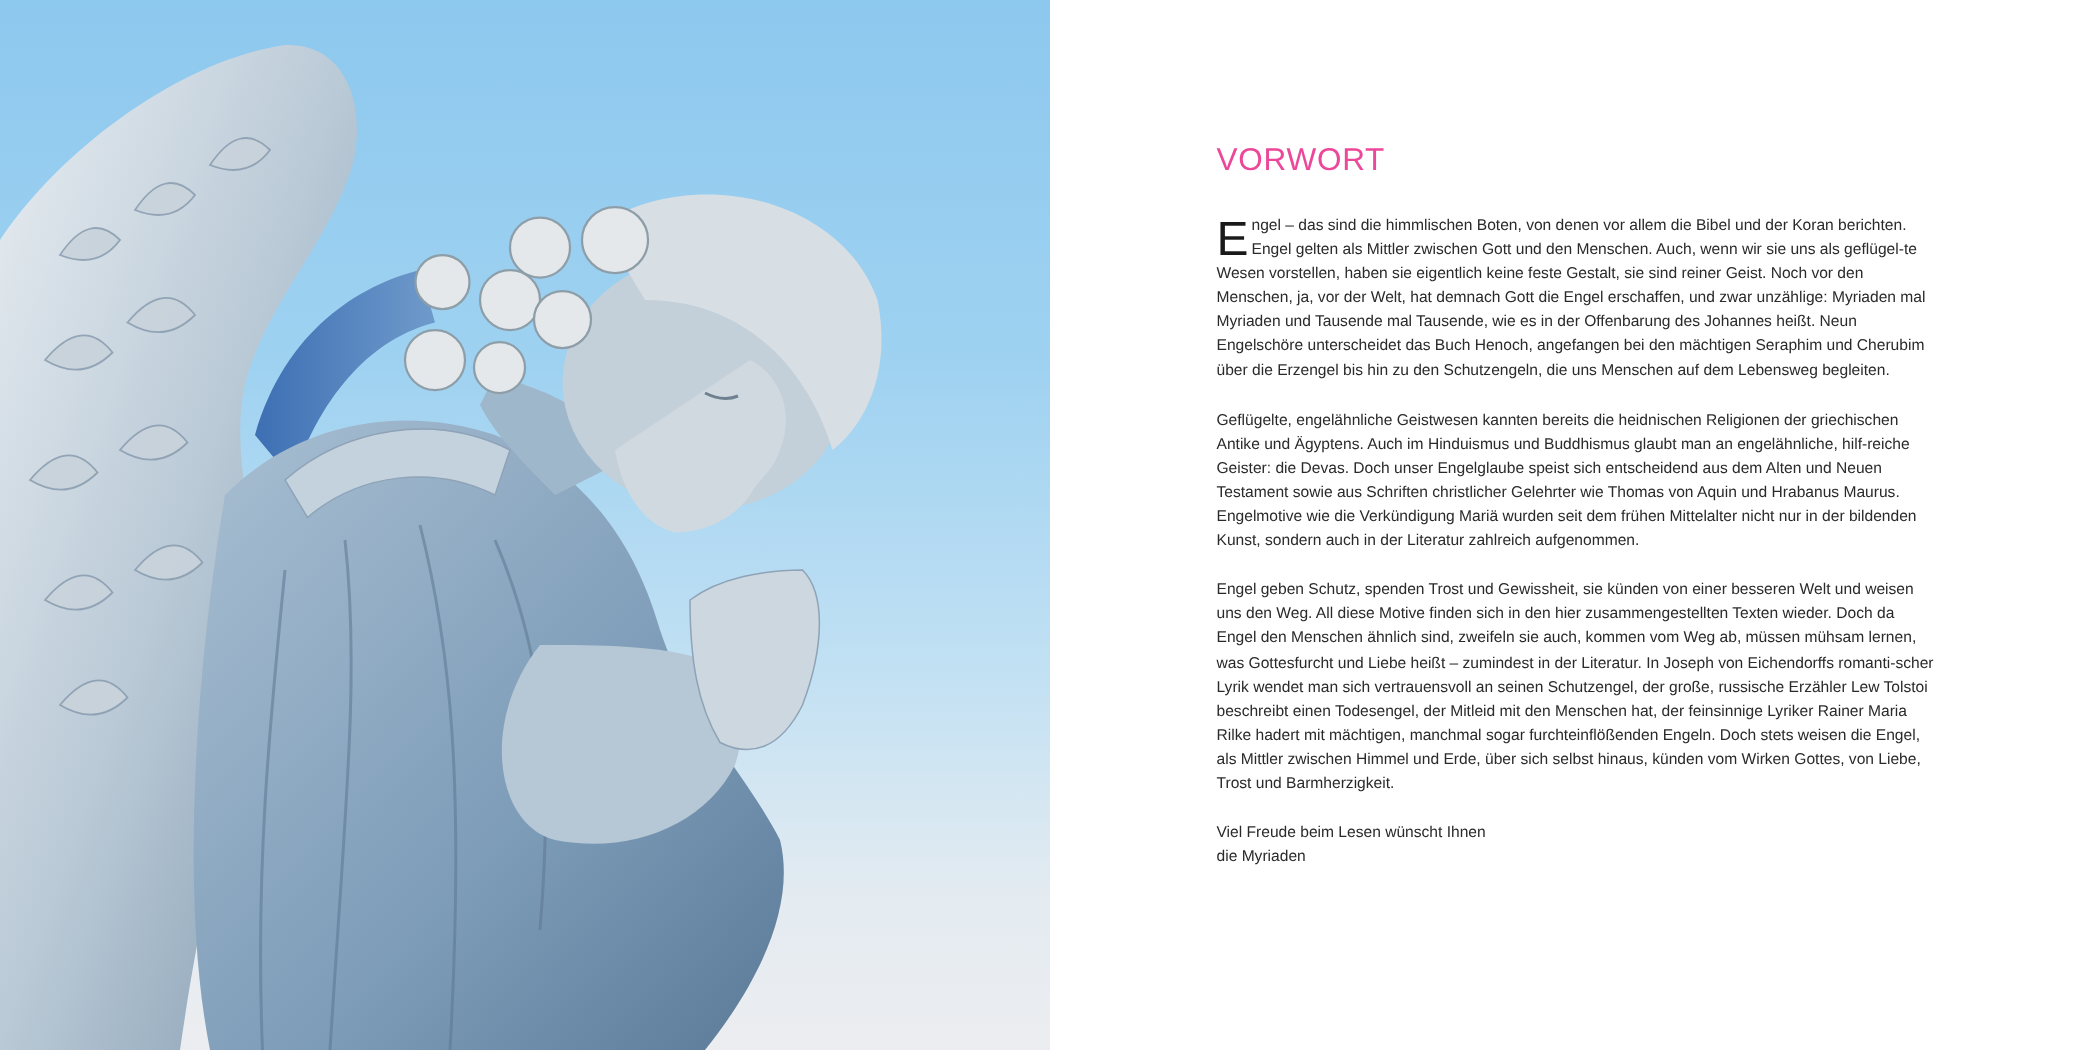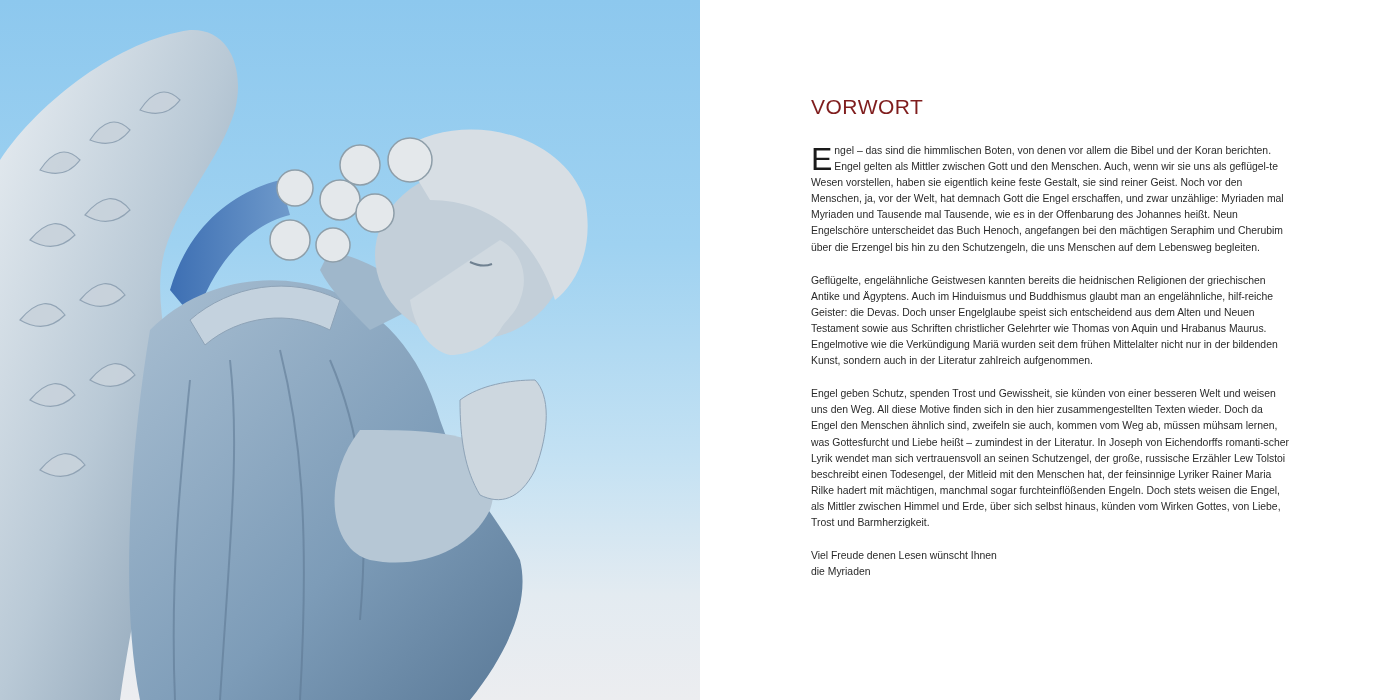--- a/index.html
+++ b/index.html
@@ -99,27 +99,27 @@
 
       <path d="M500 240 C 520 250, 530 275, 520 300 C 515 315, 505 320, 500 330 C 490 345, 470 355, 450 355 C 430 350, 415 330, 410 300 Z" fill="#d0d9e0"></path>
       <path d="M470 262 q 12 6 22 2" stroke="#6f8191" stroke-width="2" fill="none"></path>
 
       <path d="M360 430 C 400 430, 440 430, 470 440 C 490 450, 500 480, 490 510 C 470 550, 420 570, 370 560 C 330 550, 320 480, 360 430 Z" fill="#b6c7d5"></path>
       <path d="M460 400 C 480 385, 510 380, 535 380 C 550 395, 550 430, 535 470 C 520 500, 500 505, 480 495 C 465 470, 460 440, 460 400 Z" fill="#cdd7df" stroke="#8ea3b7" stroke-width="1"></path>
     </svg>
   </div>
 
   <div class="text-page">
-    <h1 class="heading" style="color:#7f1d1d;">VORWORT</h1>
+    <h1 class="heading" style="color:#ec4899;">VORWORT</h1>
     <div class="body-text">
       <p>
         <span class="dropcap">E</span><span>ngel – das sind die himmlischen Boten, von denen vor allem die Bibel und der Koran berichten. Engel gelten als Mittler zwischen Gott und den Menschen. Auch, wenn wir sie uns als geflügel-te Wesen vorstellen, haben sie eigentlich keine feste Gestalt, sie sind reiner Geist. Noch vor den Menschen, ja, vor der Welt, hat demnach Gott die Engel erschaffen, und zwar unzählige: Myriaden mal Myriaden und Tausende mal Tausende, wie es in der Offenbarung des Johannes heißt. Neun Engelschöre unterscheidet das Buch Henoch, angefangen bei den mächtigen Seraphim und Cherubim über die Erzengel bis hin zu den Schutzengeln, die uns Menschen auf dem Lebensweg begleiten.</span>
       </p>
       <p>Geflügelte, engelähnliche Geistwesen kannten bereits die heidnischen Religionen der griechischen Antike und Ägyptens. Auch im Hinduismus und Buddhismus glaubt man an engelähnliche, hilf-reiche Geister: die Devas. Doch unser Engelglaube speist sich entscheidend aus dem Alten und Neuen Testament sowie aus Schriften christlicher Gelehrter wie Thomas von Aquin und Hrabanus Maurus. Engelmotive wie die Verkündigung Mariä wurden seit dem frühen Mittelalter nicht nur in der bildenden Kunst, sondern auch in der Literatur zahlreich aufgenommen.</p>
       <p>Engel geben Schutz, spenden Trost und Gewissheit, sie künden von einer besseren Welt und weisen uns den Weg. All diese Motive finden sich in den hier zusammengestellten Texten wieder. Doch da Engel den Menschen ähnlich sind, zweifeln sie auch, kommen vom Weg ab, müssen mühsam lernen, was Gottesfurcht und Liebe heißt – zumindest in der Literatur. In Joseph von Eichendorffs romanti-scher Lyrik wendet man sich vertrauensvoll an seinen Schutzengel, der große, russische Erzähler Lew Tolstoi beschreibt einen Todesengel, der Mitleid mit den Menschen hat, der feinsinnige Lyriker Rainer Maria Rilke hadert mit mächtigen, manchmal sogar furchteinflößenden Engeln. Doch stets weisen die Engel, als Mittler zwischen Himmel und Erde, über sich selbst hinaus, künden vom Wirken Gottes, von Liebe, Trost und Barmherzigkeit.</p>
       <p class="closing">
-        <span>Viel Freude denen Lesen wünscht Ihnen</span><br>
+        <span>Viel Freude beim Lesen wünscht Ihnen</span><br>
         <span>die Myriaden</span>
       </p>
     </div>
   </div>
 
 </div>
 
 </body></html>

